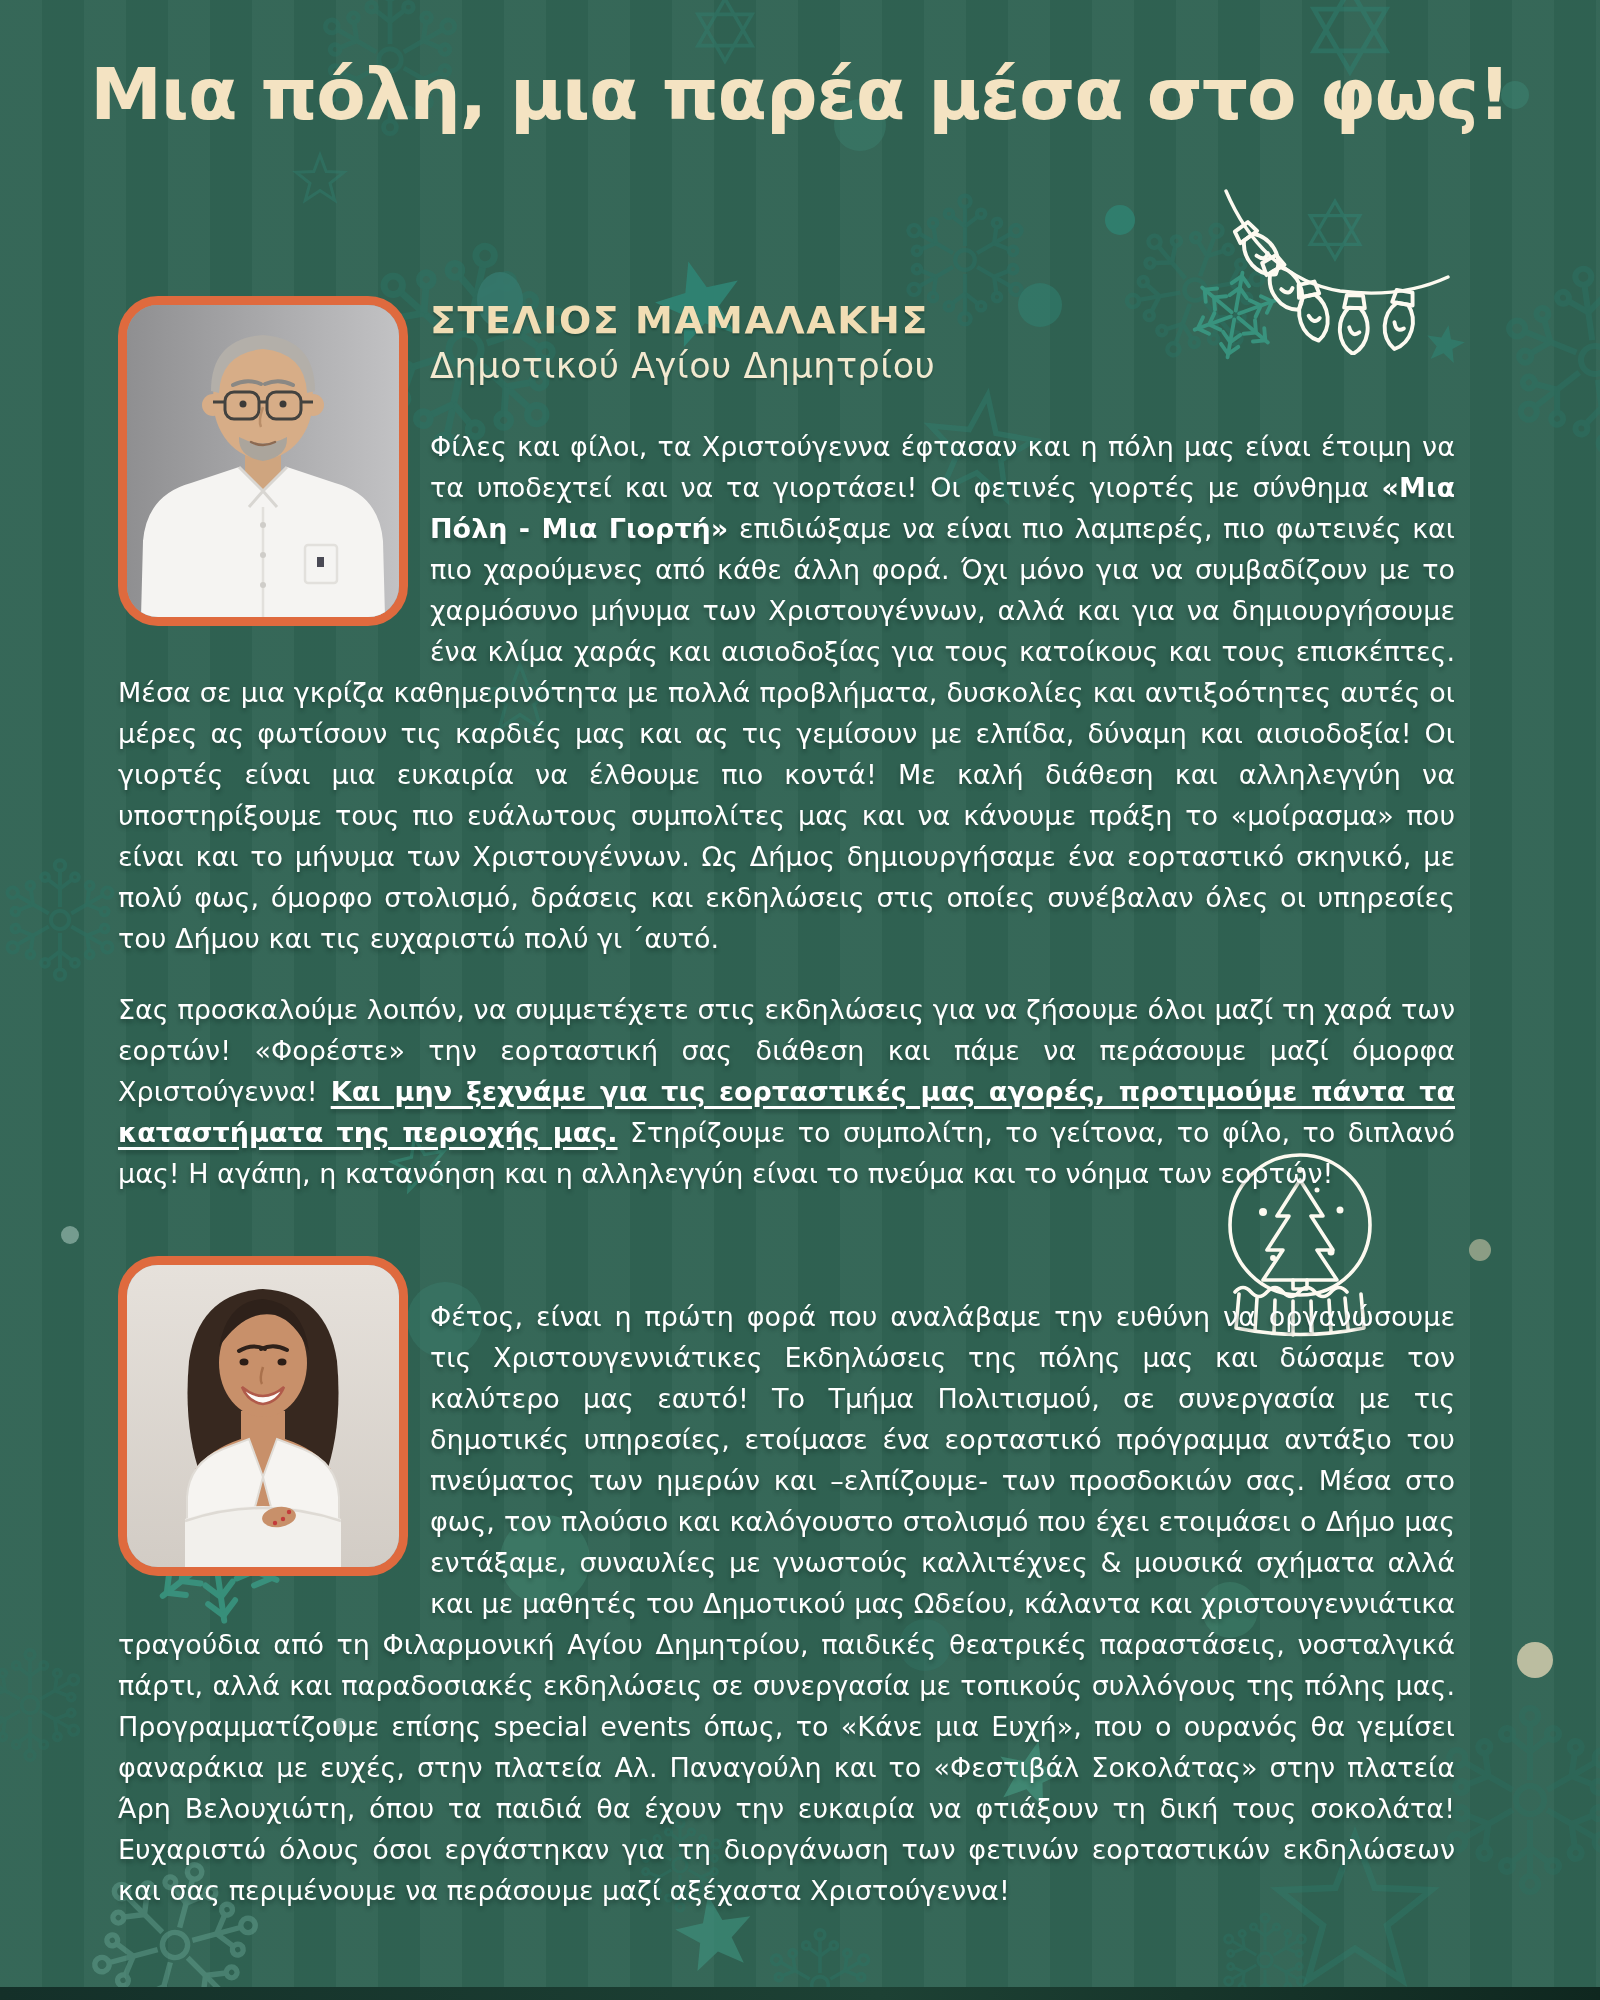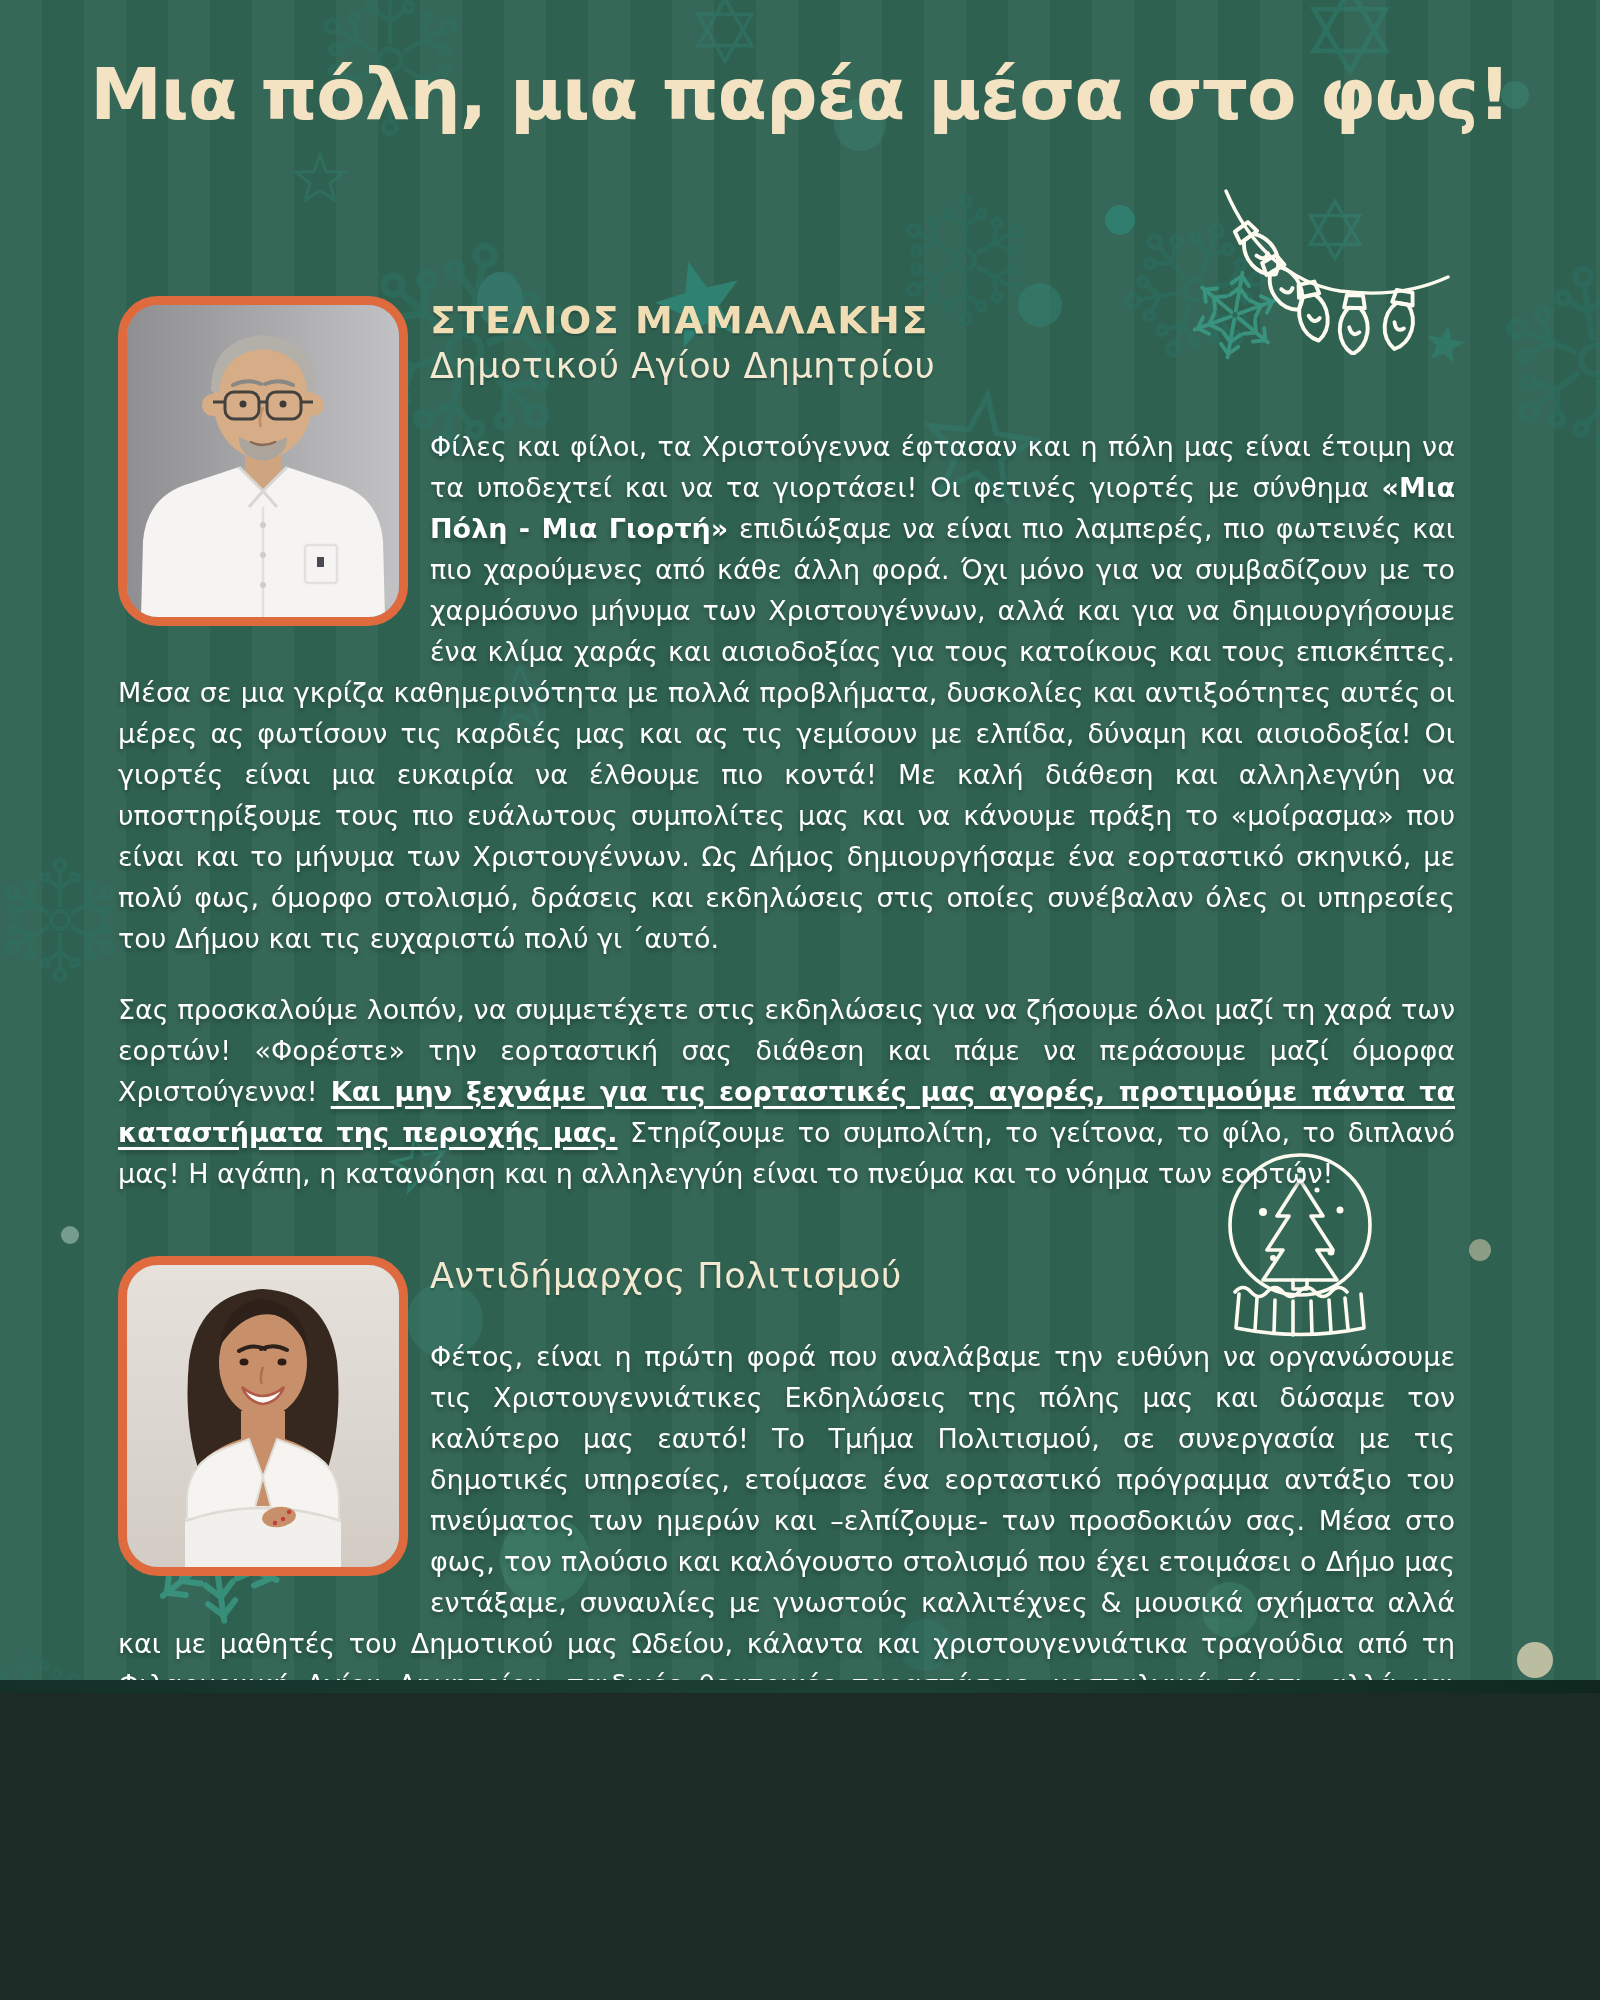--- a/index.html
+++ b/index.html
@@ -1,17 +1,17 @@
 <!DOCTYPE html>
 <html><head>
 <meta charset="utf-8">
 <style>
   html,body{margin:0;padding:0;background:#1d2b26;}
   .page{
-    position:relative;width:1600px;height:1693px;overflow:hidden;
+    position:relative;width:1600px;height:2000px;overflow:hidden;
     background-color:#316454;
     background-image:repeating-linear-gradient(90deg,
       rgba(255,255,255,0.025) 0 42px, rgba(8,40,30,0.05) 42px 84px);
     font-family:"DejaVu Sans","Liberation Sans",sans-serif;
   }
   .bg-deco{position:absolute;inset:0;width:1600px;height:2000px;pointer-events:none;}
   .title{
     position:absolute;top:52px;left:0;width:100%;margin:0;text-align:center;
     font-size:72px;font-weight:600;letter-spacing:-1px;color:#f4e3c2;z-index:4;
   }
@@ -242,18 +242,17 @@
         <path d="M60,302 L60,232 Q62,198 96,184 L122,174 L136,212 L112,302 Z" fill="#f6f4f1" stroke="#e0dcd6" stroke-width="2"></path>
         <path d="M212,302 L212,232 Q210,198 176,184 L150,174 L136,212 L160,302 Z" fill="#f6f4f1" stroke="#e0dcd6" stroke-width="2"></path>
         <path d="M58,254 Q136,228 214,254 L214,302 H58 Z" fill="#f2f0ec"></path>
         <path d="M58,256 Q136,230 214,256" fill="none" stroke="#dedad4" stroke-width="2.5"></path>
         <ellipse cx="152" cy="252" rx="17" ry="10" fill="#c8906a" transform="rotate(-8 152 252)"></ellipse>
         <circle cx="162" cy="247" r="2.2" fill="#c33b3b"></circle>
           <circle cx="156" cy="254" r="2.2" fill="#c33b3b"></circle>
           <circle cx="148" cy="258" r="2.2" fill="#c33b3b"></circle>
       </svg>
     </div>
-    <div class="role">Αντιδήμαρχος Πολιτισμού</div>
     <p class="body"><span class="seg-n">Φέτος, είναι η πρώτη φορά που αναλάβαμε την ευθύνη να οργανώσουμε τις Χριστουγεννιάτικες Εκδηλώσεις της πόλης μας και δώσαμε τον καλύτερο μας εαυτό! Το Τμήμα Πολιτισμού, σε συνεργασία με τις δημοτικές υπηρεσίες, ετοίμασε ένα εορταστικό πρόγραμμα αντάξιο του πνεύματος των ημερών και –ελπίζουμε- των προσδοκιών σας. Μέσα στο φως, τον πλούσιο και καλόγουστο στολισμό που έχει ετοιμάσει ο Δήμο μας εντάξαμε, συναυλίες με γνωστούς καλλιτέχνες &amp; μουσικά σχήματα αλλά και με μαθητές του Δημοτικού μας Ωδείου, κάλαντα και χριστουγεννιάτικα τραγούδια από τη Φιλαρμονική Αγίου Δημητρίου, παιδικές θεατρικές παραστάσεις, νοσταλγικά πάρτι, αλλά και παραδοσιακές εκδηλώσεις σε συνεργασία με τοπικούς συλλόγους της πόλης μας. Προγραμματίζουμε επίσης special events όπως, το «Κάνε μια Ευχή», που ο ουρανός θα γεμίσει φαναράκια με ευχές, στην πλατεία Αλ. Παναγούλη και το «Φεστιβάλ Σοκολάτας» στην πλατεία Άρη Βελουχιώτη, όπου τα παιδιά θα έχουν την ευκαιρία να φτιάξουν τη δική τους σοκολάτα! Ευχαριστώ όλους όσοι εργάστηκαν για τη διοργάνωση των φετινών εορταστικών εκδηλώσεων και σας περιμένουμε να περάσουμε μαζί αξέχαστα Χριστούγεννα!</span></p>
   </section>
 
   <div class="bottom-strip"></div>
 </div>
 
 </body></html>

